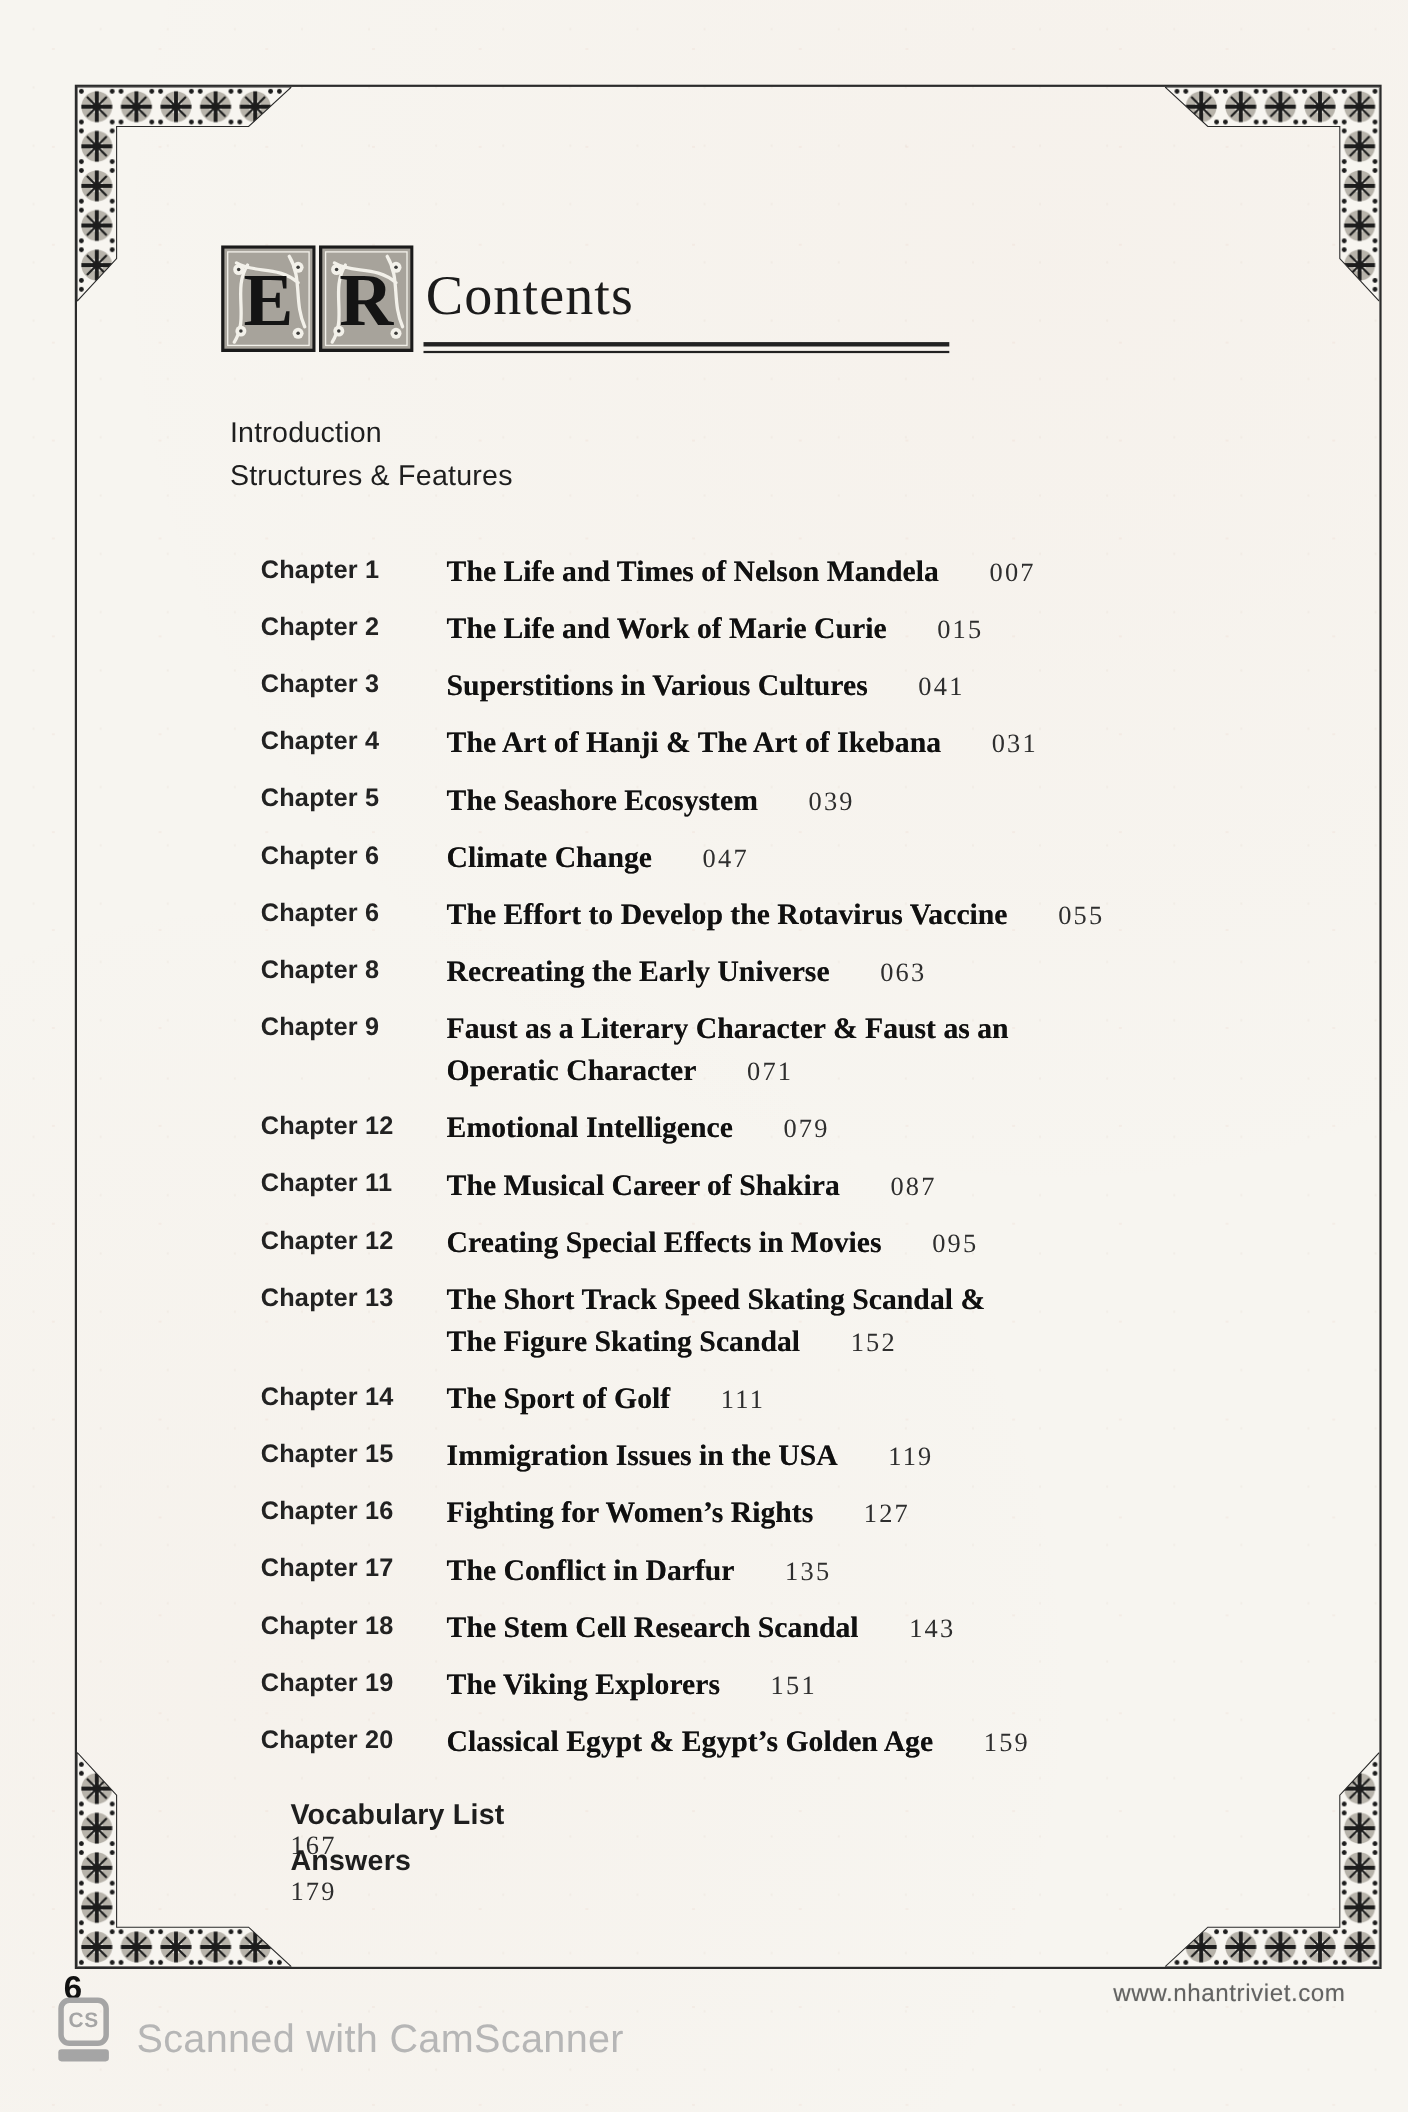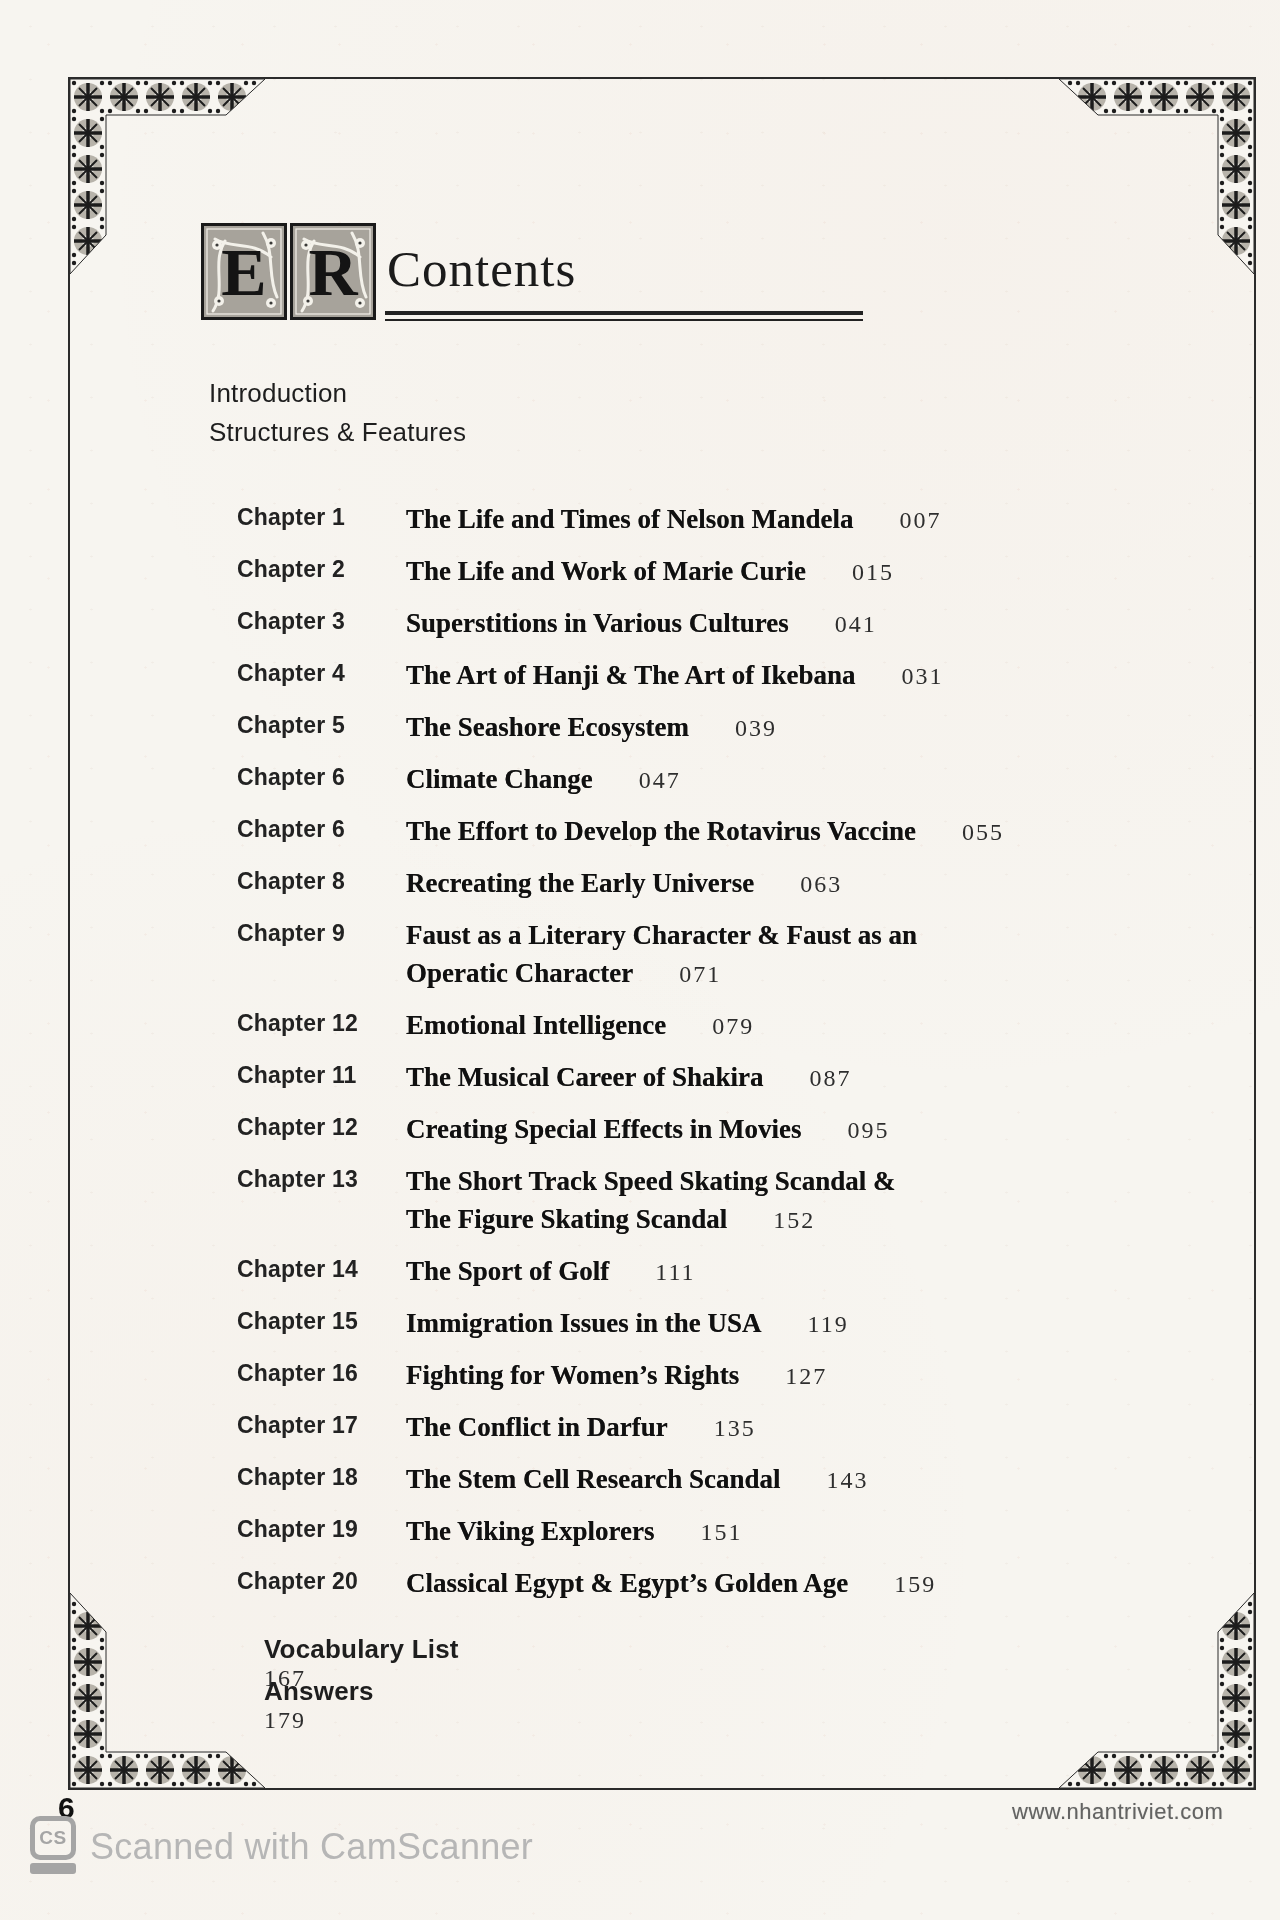--- a/index.html
+++ b/index.html
@@ -69,21 +69,21 @@
   .extra-label{font-size:26px;font-weight:bold;color:#1e1e1e;letter-spacing:.2px;}
   .extra-row .pg{margin-left:55px;text-align:right;}
   
   .folio{position:absolute;left:58px;top:1791px;font-size:30px;font-weight:bold;color:#111;}
   .website{
     position:absolute;left:1012px;top:1799px;
     font-size:22px;color:#4f4f4f;opacity:.88;letter-spacing:.5px;
     text-shadow:0 0 1px rgba(80,80,80,.4);
   }
   
-  .watermark{position:absolute;left:30px;top:1816px;display:flex;align-items:center;}
+  .watermark{position:absolute;left:53px;top:1816px;display:flex;align-items:flex-end;gap:11px;}
   .cs-logo{width:46px;}
   .cs-box{
     width:36px;height:34px;border:5px solid #a5a5a5;border-radius:10px;
     display:flex;align-items:center;justify-content:center;
     font-size:19px;font-weight:bold;color:#a5a5a5;letter-spacing:.5px;
   }
   .cs-base{width:46px;height:11px;background:#a5a5a5;border-radius:3px;margin-top:3px;}
   .wm-text{
     margin-left:14px;font-size:36px;color:#b6b6b6;letter-spacing:.3px;
     padding-top:3px;

